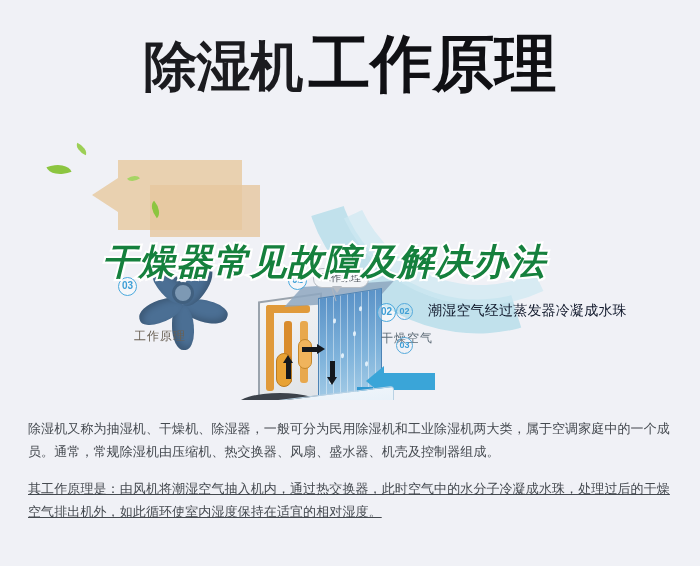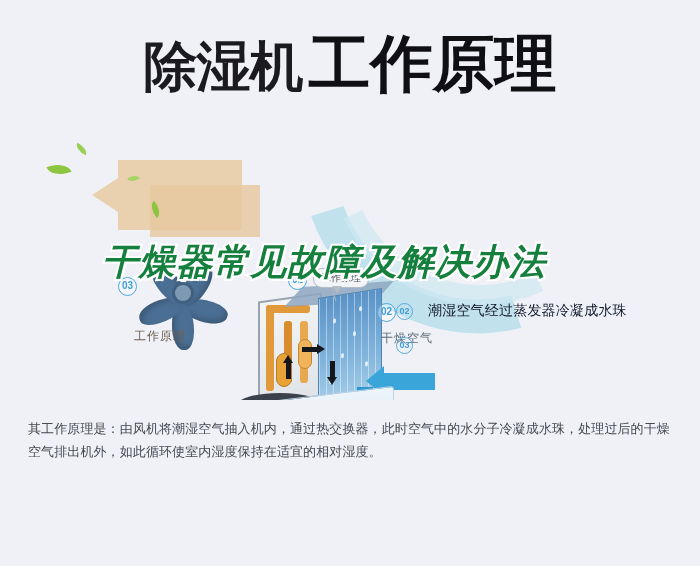--- a/index.html
+++ b/index.html
@@ -336,21 +336,21 @@
   .copy {
     position:absolute;
     left:28px; top:417px;
     width:648px;
     color:#44494f;
     font-size:13px;
     line-height:23px;
     letter-spacing:.1px;
   }
   .copy p { margin-bottom:14px; }
-  .copy p:last-child { margin-bottom:0; }
+  .copy p:last-child { margin-bottom:0;text-decoration:underline; }
 </style>
 </head>
 <body>
 
 <div id="page">
 
   <div class="header">
     <span class="title-a">除湿机</span><span class="title-b">工作原理</span>
   </div>
 
@@ -422,16 +422,17 @@
     <div class="legend-row">
       <div class="legend-badge">02</div>
       <div class="legend-text">潮湿空气经过蒸发器冷凝成水珠</div>
     </div>
     <div class="legend-row">
       <div class="legend-badge">03</div>
     </div>
   </div>
 
   <div class="copy">
+    <p>除湿机又称为抽湿机、干燥机、除湿器，一般可分为民用除湿机和工业除湿机两大类，属于空调家庭中的一个成员。通常，常规除湿机由压缩机、热交换器、风扇、盛水器、机壳及控制器组成。</p>
     <p>其工作原理是：由风机将潮湿空气抽入机内，通过热交换器，此时空气中的水分子冷凝成水珠，处理过后的干燥空气排出机外，如此循环使室内湿度保持在适宜的相对湿度。</p>
   </div>
 
 </div>
 
 </body></html>

